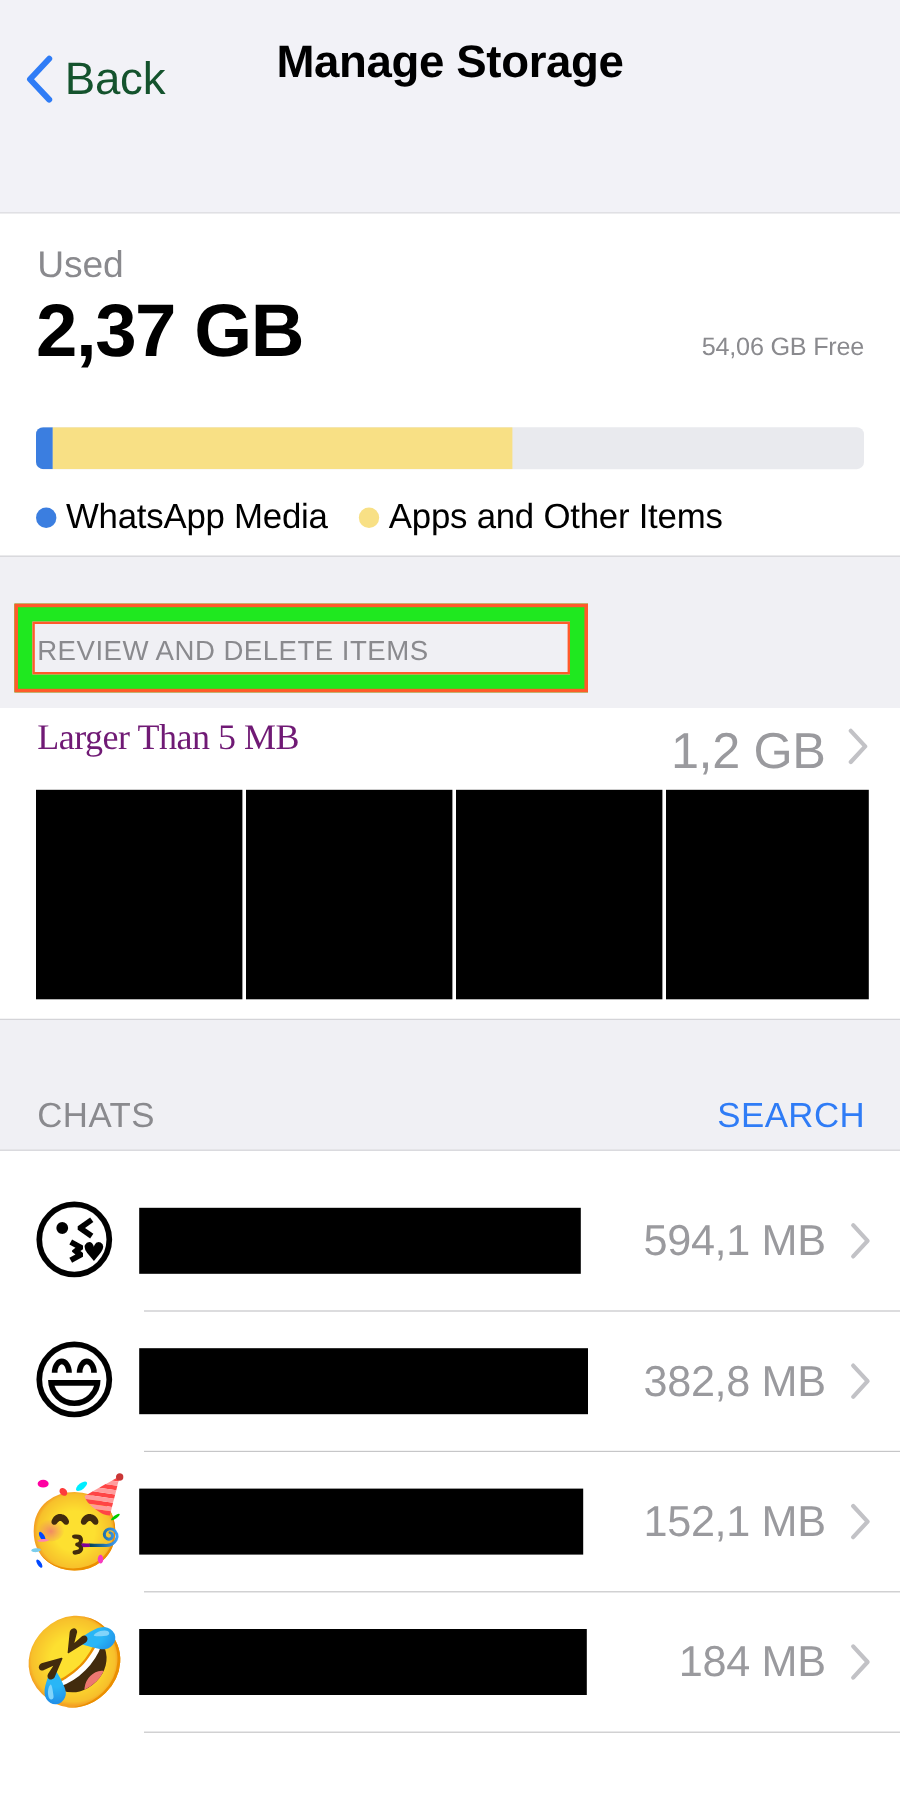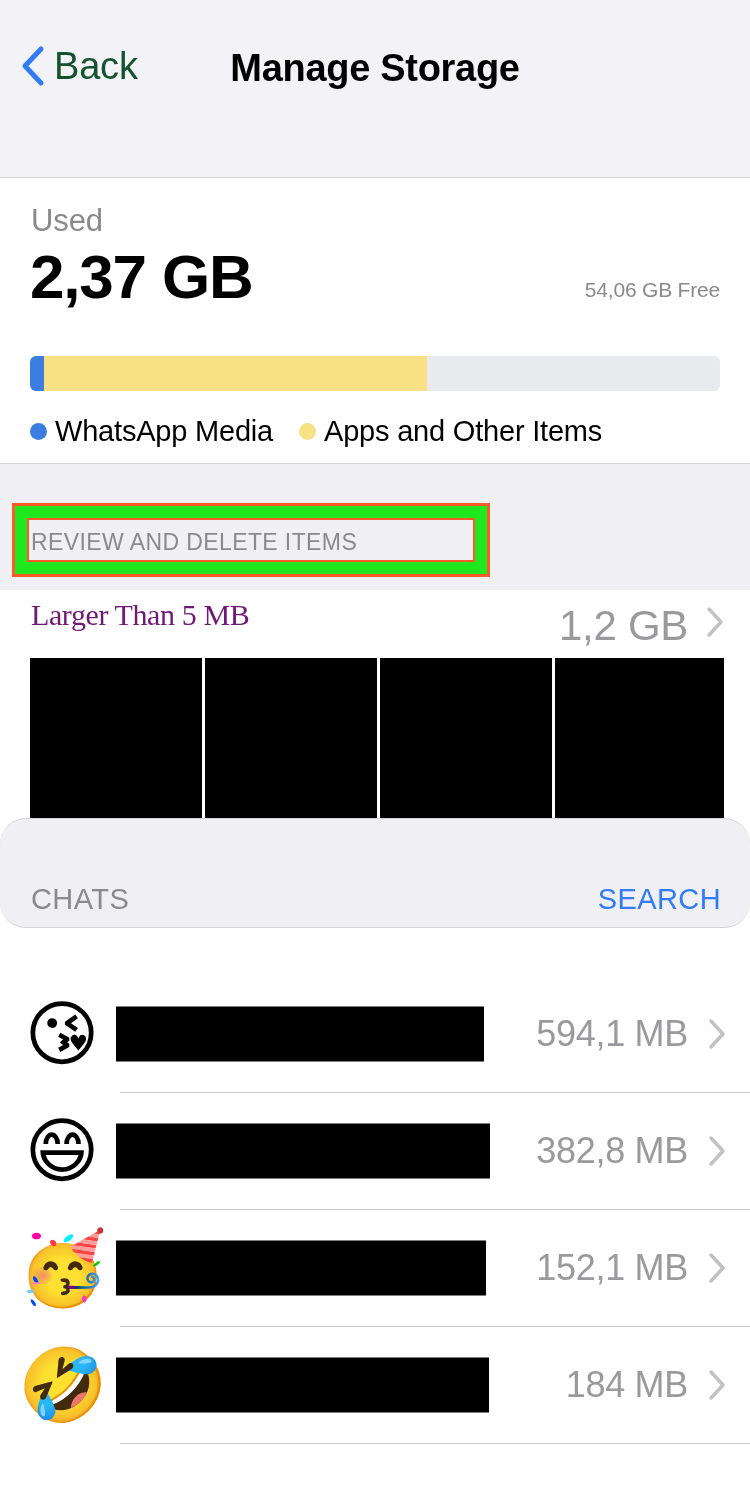--- a/index.html
+++ b/index.html
@@ -48,21 +48,21 @@
   .nav-back-label {
     font-size: 38px;
     color: #14532d;
     letter-spacing: -0.2px;
     margin-left: 8px;
     line-height: 1;
   }
   .nav-title {
     position: absolute;
     left: 0;
-    top: 40px;
+    top: 24px;
     width: 750px;
     text-align: center;
     font-size: 38px;
     font-weight: bold;
     color: #000000;
     letter-spacing: -0.3px;
     line-height: 56px;
   }
 
   
@@ -253,25 +253,24 @@
   }
   .thumb {
     height: 175px;
     background: #000000;
     flex: none;
     cursor: pointer;
   }
 
   
   .band-chats {
-    top: 818px;
+    top: 849px;
     height: 110px;
     border-top: 1px solid #d4d4d8;
     border-bottom: 1px solid #d4d4d8;
-    border-radius: 26px;
   }
   .chats-heading {
     left: 31px;
     top: 64px;
   }
   .search-button {
     position: absolute;
     right: 29px;
     top: 64px;
     font-size: 29px;

